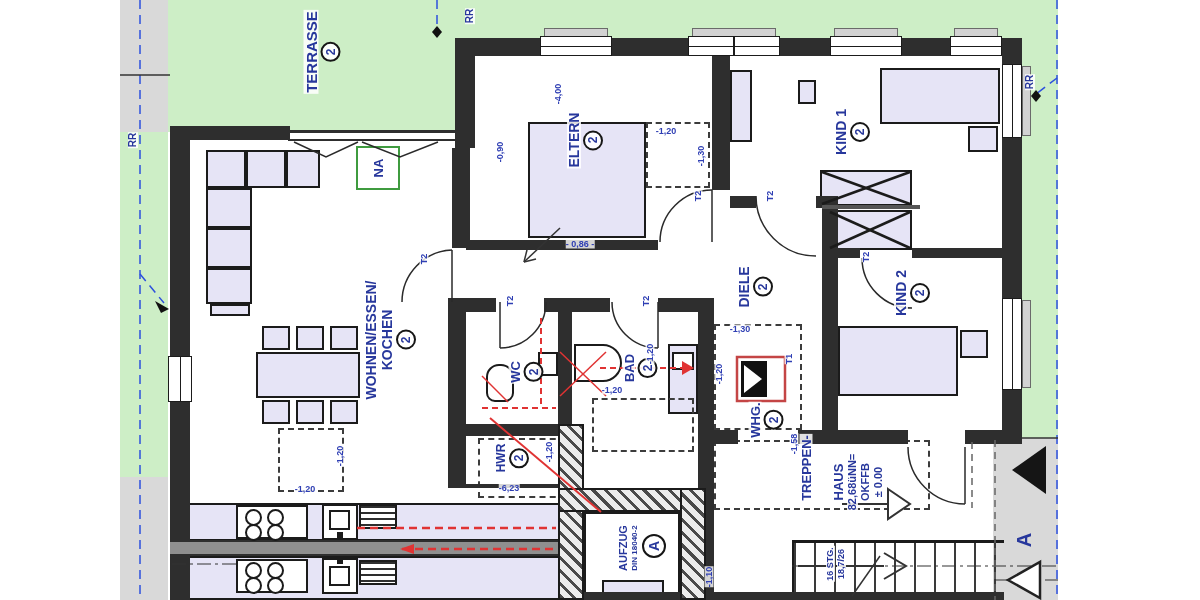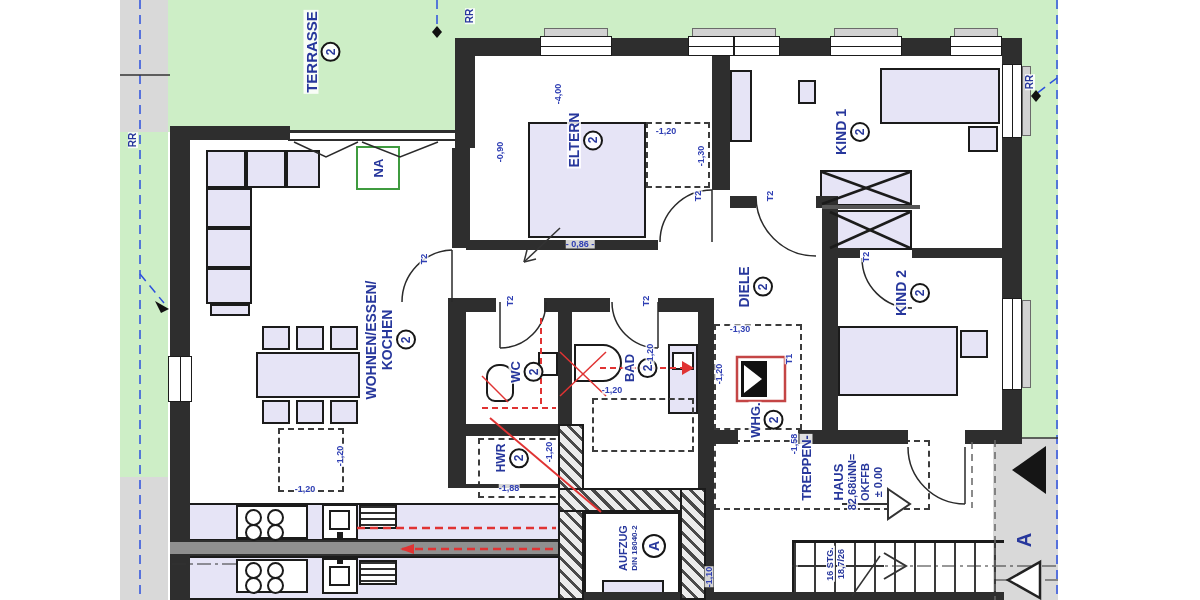--- a/index.html
+++ b/index.html
@@ -395,14 +395,14 @@
 <div class="dim rotc" style="left:701px;top:156px">-1,30</div>
 <div class="dim hc" style="left:580px;top:244px">- 0,86 -</div>
 <div class="dim rotc" style="left:340px;top:456px">-1,20</div>
 <div class="dim hc" style="left:305px;top:489px">-1,20</div>
 <div class="dim rotc" style="left:650px;top:354px">-1,20</div>
 <div class="dim hc" style="left:612px;top:390px">-1,20</div>
 <div class="dim hc" style="left:740px;top:329px">-1,30</div>
 <div class="dim rotc" style="left:719px;top:374px">-1,20</div>
 <div class="dim rotc" style="left:794px;top:444px">-1,58</div>
 <div class="dim rotc" style="left:549px;top:452px">-1,20</div>
-<div class="dim hc" style="left:509px;top:488px">-1,88</div>
+<div class="dim hc" style="left:509px;top:488px">-6,23</div>
 <div class="dim rotc" style="left:709px;top:577px">-1,10</div>
 
 </body></html>

